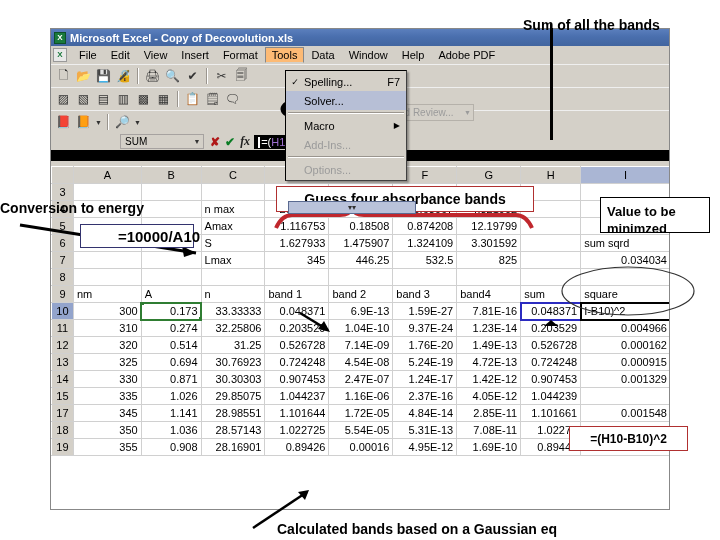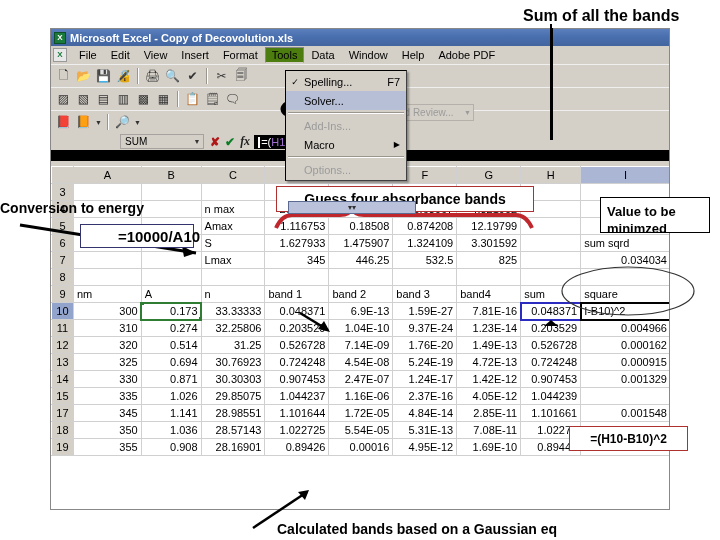--- a/index.html
+++ b/index.html
@@ -42,21 +42,21 @@
   .menubar{
     height:18px;background:#d4d0c8;display:flex;align-items:center;
     font-size:11px;color:#000;padding-left:2px;
   }
   .menubar .appicon{
     width:14px;height:14px;background:#e8e8e8;border:1px solid #999;
     margin-right:5px;color:#1a7a3c;font-size:8px;font-weight:bold;
     text-align:center;line-height:12px;box-sizing:border-box;
   }
   .menu-item{padding:2px 7px;white-space:nowrap;}
-  .menu-item.open{background:#4d7c0f;border:1px solid #888;border-bottom:1px solid #d4d0c8;padding:1px 6px;}
+  .menu-item.open{background:#fdba74;border:1px solid #888;border-bottom:1px solid #d4d0c8;padding:1px 6px;}
 
   .toolbar{
     height:22px;background:#d4d0c8;display:flex;align-items:center;
     padding-left:3px;gap:1px;border-top:1px solid #efefef;
   }
   .tbtn{
     width:19px;height:19px;display:flex;align-items:center;justify-content:center;
     font-size:12px;color:#333;
   }
   .sep{width:1px;height:16px;background:#9a958e;margin:0 3px;border-right:1px solid #fff;}
@@ -476,27 +476,27 @@
 <div id="toolsmenu">
   <div class="mi">
     <span class="micon">✓</span>
     <span>Spelling...</span>
     <span class="acc">F7</span>
   </div>
   <div class="mi hl">
     <span>Solver...</span>
   </div>
   <div class="divider"></div>
-  <div class="mi disabled">
-    <span>Add-Ins...</span>
-  </div>
   <div class="mi">
     <span>Macro</span>
     <span class="sub">▶</span>
   </div>
+  <div class="mi disabled">
+    <span>Add-Ins...</span>
+  </div>
   <div class="divider"></div>
   <div class="mi disabled">
     <span>Options...</span>
   </div>
 </div>
 
 <svg class="overlay" viewBox="0 0 720 540">
 
   <line x1="551" y1="24" x2="551" y2="140" stroke="#000" stroke-width="2"></line>
 
@@ -511,21 +511,21 @@
 
   <line x1="300" y1="313" x2="328" y2="330" stroke="#000" stroke-width="2.5"></line>
   <polygon points="330,332 318,329 324,321" fill="#000"></polygon>
 
   <polygon points="551,320 544,326 558,326" fill="#000"></polygon>
 
   <line x1="253" y1="528" x2="307" y2="492" stroke="#000" stroke-width="2.5"></line>
   <polygon points="309,490 298,492 305,500" fill="#000"></polygon>
 </svg>
 
-<div class="anno-text" style="left:523px;top:7px;font-size:16px;">Sum of all the bands</div>
+<div class="anno-text" style="left:523px;top:17px;font-size:14px;">Sum of all the bands</div>
 
 <div class="anno-text" style="left:0px;top:200px;font-size:14px;">Conversion to energy</div>
 
 <div class="anno-box blue" style="left:80px;top:224px;width:114px;height:24px;font-size:15px;">=10000/A10</div>
 
 <div class="anno-box red" style="left:276px;top:186px;width:258px;height:26px;font-size:14px;">Guess four absorbance bands</div>
 
 <div class="anno-box" style="left:600px;top:197px;width:110px;height:36px;font-size:13px;display:block;padding:5px 6px;text-align:left;line-height:17px;">
   <span>Value to be minimzed</span>
 </div>

